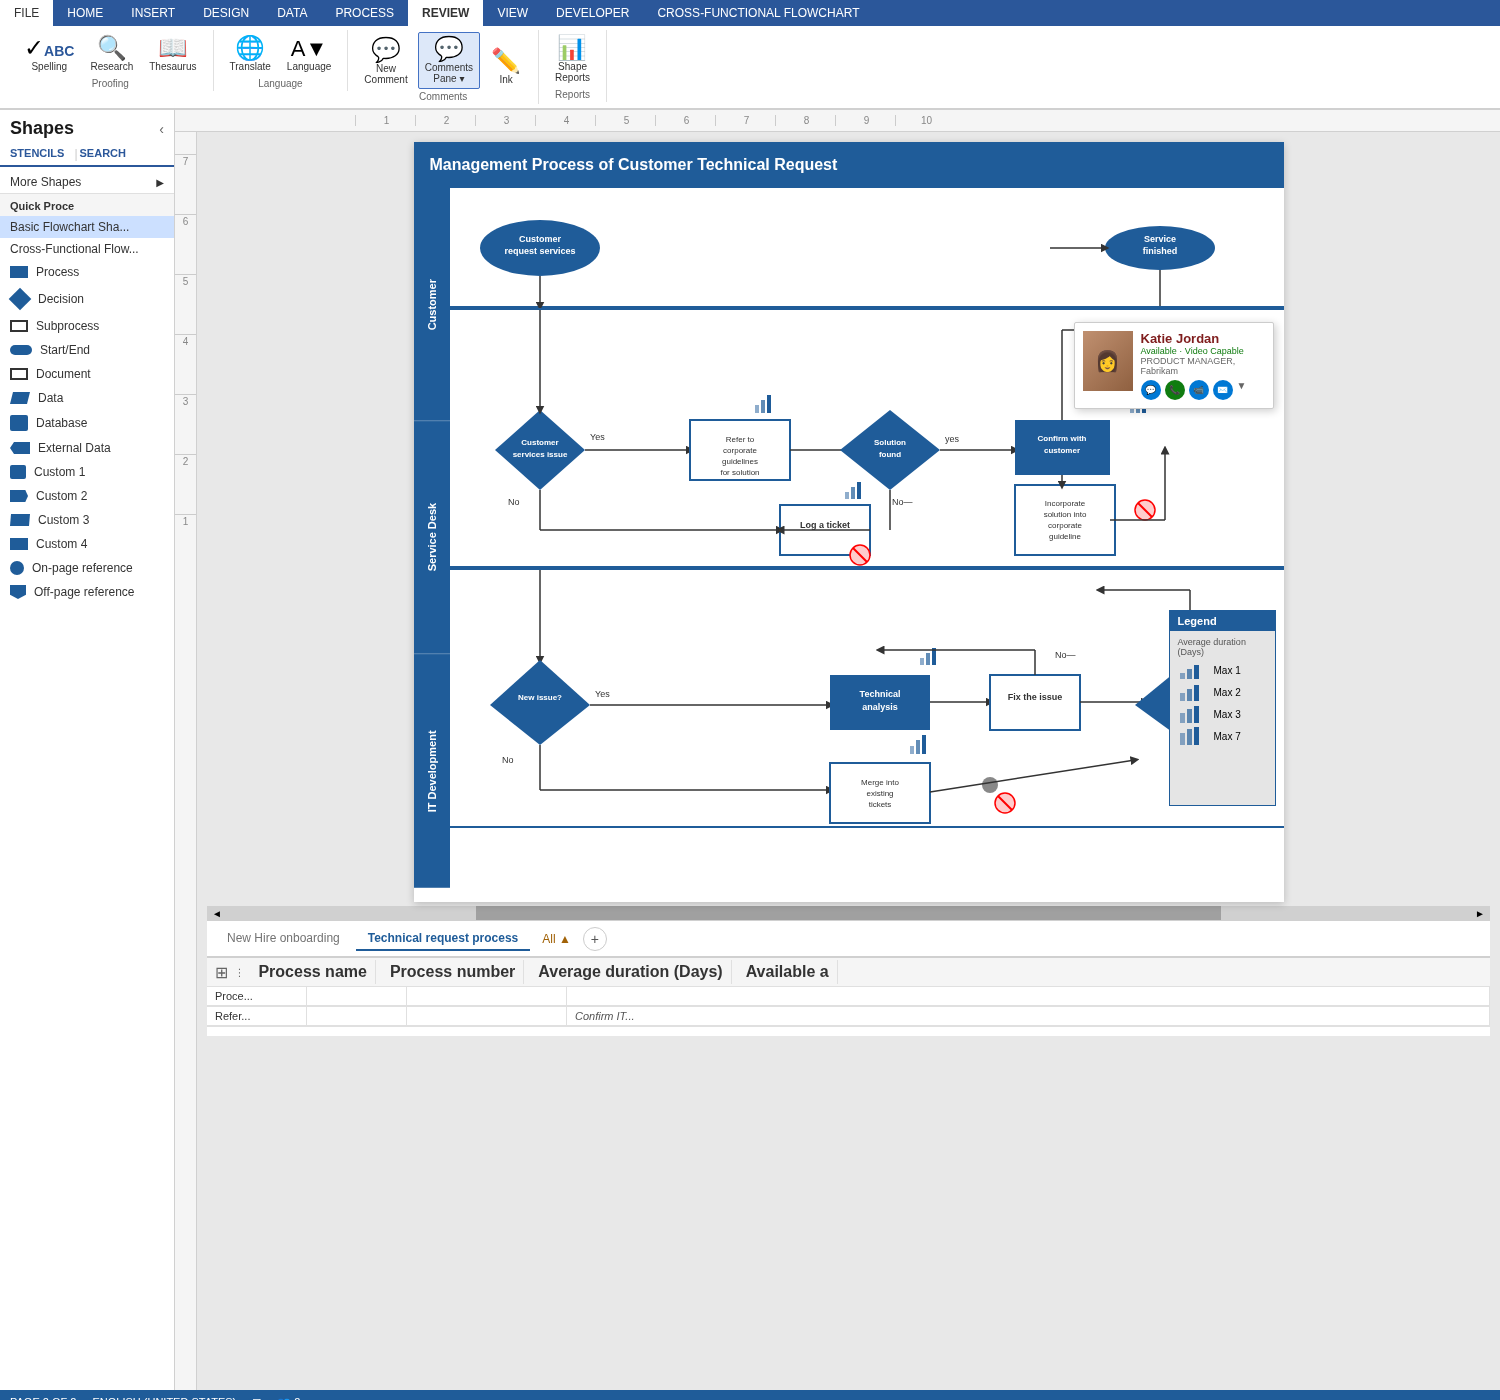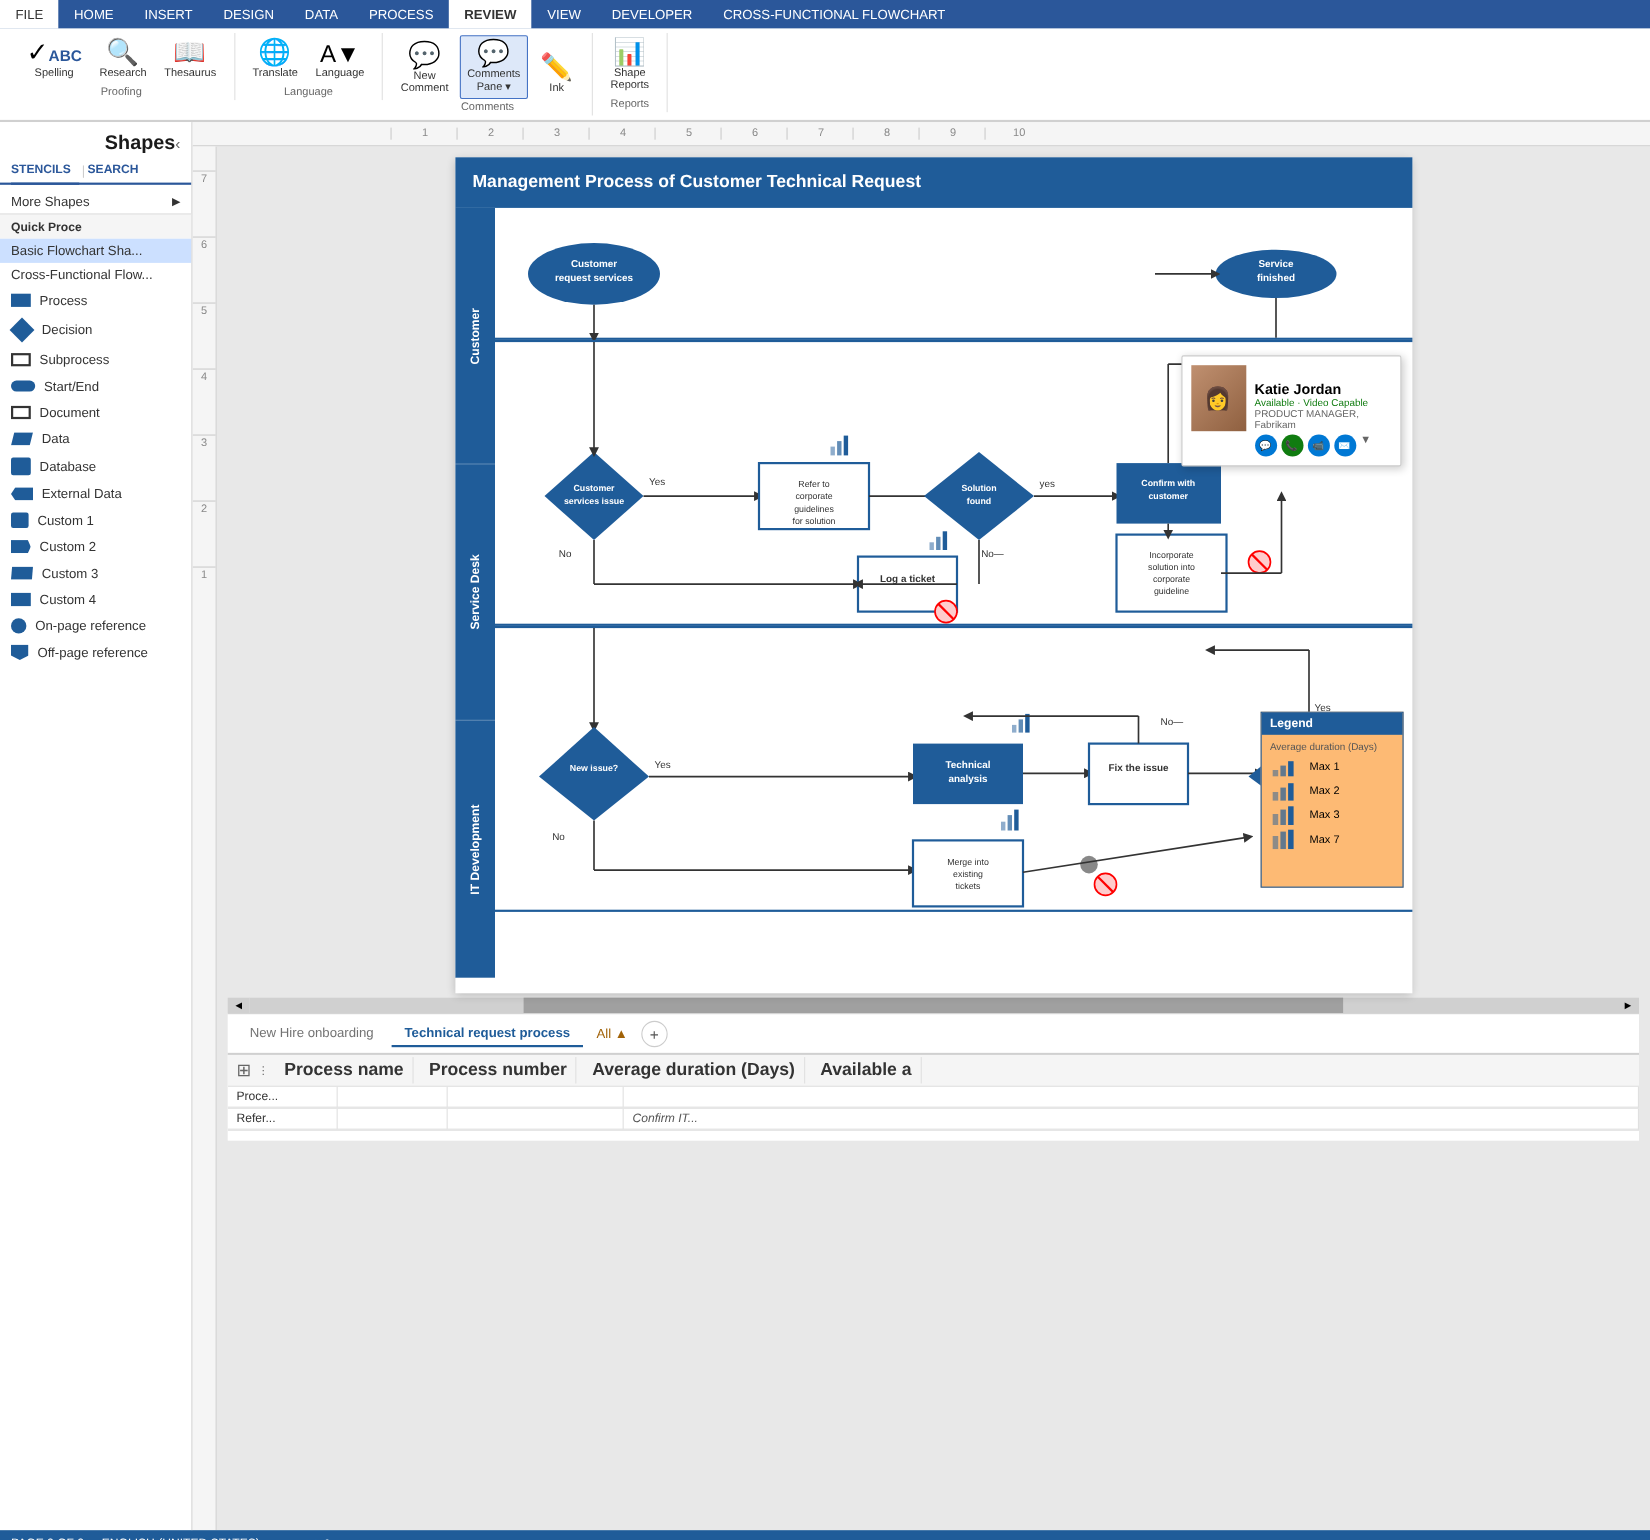--- a/index.html
+++ b/index.html
@@ -17,21 +17,21 @@
     .ribbon-btn { display: flex; flex-direction: column; align-items: center; padding: 4px 6px; cursor: pointer; border-radius: 2px; min-width: 44px; }
     .ribbon-btn .btn-icon { font-size: 24px; line-height: 1; }
     .ribbon-btn .btn-label { font-size: 10px; color: #333; text-align: center; margin-top: 1px; white-space: nowrap; }
     .ribbon-btn.active-btn { background: #dde8f9; border: 1px solid #4472c4; }
 
     
     .main-layout { display: flex; height: calc(1400px - 120px); }
 
     
     .shapes-panel { width: 175px; background: #fff; border-right: 1px solid #d0d0d0; display: flex; flex-direction: column; overflow-y: auto; flex-shrink: 0; }
-    .shapes-header { display: flex; justify-content: flex-end; align-items: center; padding: 8px 10px 4px; }
+    .shapes-header { display: flex; justify-content: space-between; align-items: center; padding: 8px 10px 4px; }
     .shapes-title { font-size: 18px; font-weight: 600; color: #1a1a1a; }
     .shapes-collapse { cursor: pointer; font-size: 14px; color: #666; }
     .shapes-nav { display: flex; gap: 0; padding: 0 10px; border-bottom: 2px solid #2b579a; margin-bottom: 4px; }
     .shapes-nav-item { font-size: 11px; font-weight: 600; color: #2b579a; padding: 4px 8px 4px 0; cursor: pointer; }
     .shapes-nav-item.active { border-bottom: 2px solid #2b579a; margin-bottom: -2px; }
     .shapes-nav-divider { color: #ccc; padding: 4px 2px; }
     .shapes-menu-item { display: flex; align-items: center; padding: 4px 10px; cursor: pointer; font-size: 12px; color: #333; }
     .shapes-menu-item .arrow { margin-left: auto; font-size: 10px; }
     .shapes-section-title { padding: 6px 10px 4px; font-size: 11px; font-weight: 600; color: #333; background: #f5f5f5; border-top: 1px solid #e0e0e0; }
     .shapes-item { display: flex; align-items: center; gap: 8px; padding: 5px 10px; cursor: pointer; font-size: 12px; color: #333; }
@@ -65,28 +65,28 @@
     .swim-lane { border-bottom: 2px solid #1f5c99; padding: 10px; position: relative; }
     .swim-lane-customer { min-height: 130px; }
     .swim-lane-servicedesk { min-height: 260px; }
     .swim-lane-itdev { min-height: 260px; }
 
     
     .persona-card { position: absolute; background: #fff; border: 1px solid #ccc; box-shadow: 2px 2px 8px rgba(0,0,0,0.2); width: 200px; padding: 8px; z-index: 10; right: 10px; top: 180px; border-radius: 2px; }
     .persona-card-inner { display: flex; gap: 8px; }
     .persona-avatar { width: 50px; height: 60px; background: #8faacc; overflow: hidden; flex-shrink: 0; }
     .persona-info { flex: 1; }
-    .persona-name { font-size: 13px; font-weight: 600; color: #000000; margin-top: 14px; }
+    .persona-name { font-size: 13px; font-weight: 600; color: #7f1d1d; }
     .persona-status { font-size: 9px; color: #107c10; }
     .persona-role { font-size: 9px; color: #666; }
     .persona-actions { display: flex; gap: 4px; margin-top: 4px; }
     .persona-action-btn { width: 20px; height: 20px; border-radius: 50%; display: flex; align-items: center; justify-content: center; font-size: 9px; color: #fff; cursor: pointer; }
 
     
-    .legend-box { position: absolute; background: #fdba74; border: 1px solid #1f5c99; right: 10px; bottom: 20px; width: 130px; padding: 0; margin-top: 36px; }
+    .legend-box { position: absolute; background: #e5e5e5; border: 1px solid #1f5c99; right: 10px; bottom: 20px; width: 107px; padding: 0; }
     .legend-title { background: #1f5c99; color: #fff; padding: 4px 8px; font-size: 11px; font-weight: 600; }
     .legend-body { padding: 6px 8px; }
     .legend-item { display: flex; align-items: center; gap: 6px; margin-bottom: 4px; font-size: 10px; }
 
     
     .bottom-bar { height: 36px; background: #fff; border-top: 1px solid #d0d0d0; display: flex; align-items: center; padding: 0 8px; gap: 4px; overflow: hidden; }
     .bottom-tab { padding: 4px 12px; cursor: pointer; font-size: 12px; color: #737373; border-bottom: 2px solid transparent; }
     .bottom-tab.active { color: #1f5c99; border-bottom: 2px solid #1f5c99; font-weight: 600; }
     .tab-add-btn { width: 24px; height: 24px; border-radius: 50%; border: 1px solid #ccc; display: flex; align-items: center; justify-content: center; cursor: pointer; font-size: 14px; color: #555; }
     .tab-all { font-size: 12px; color: #a16207; padding: 4px 8px; cursor: pointer; }

